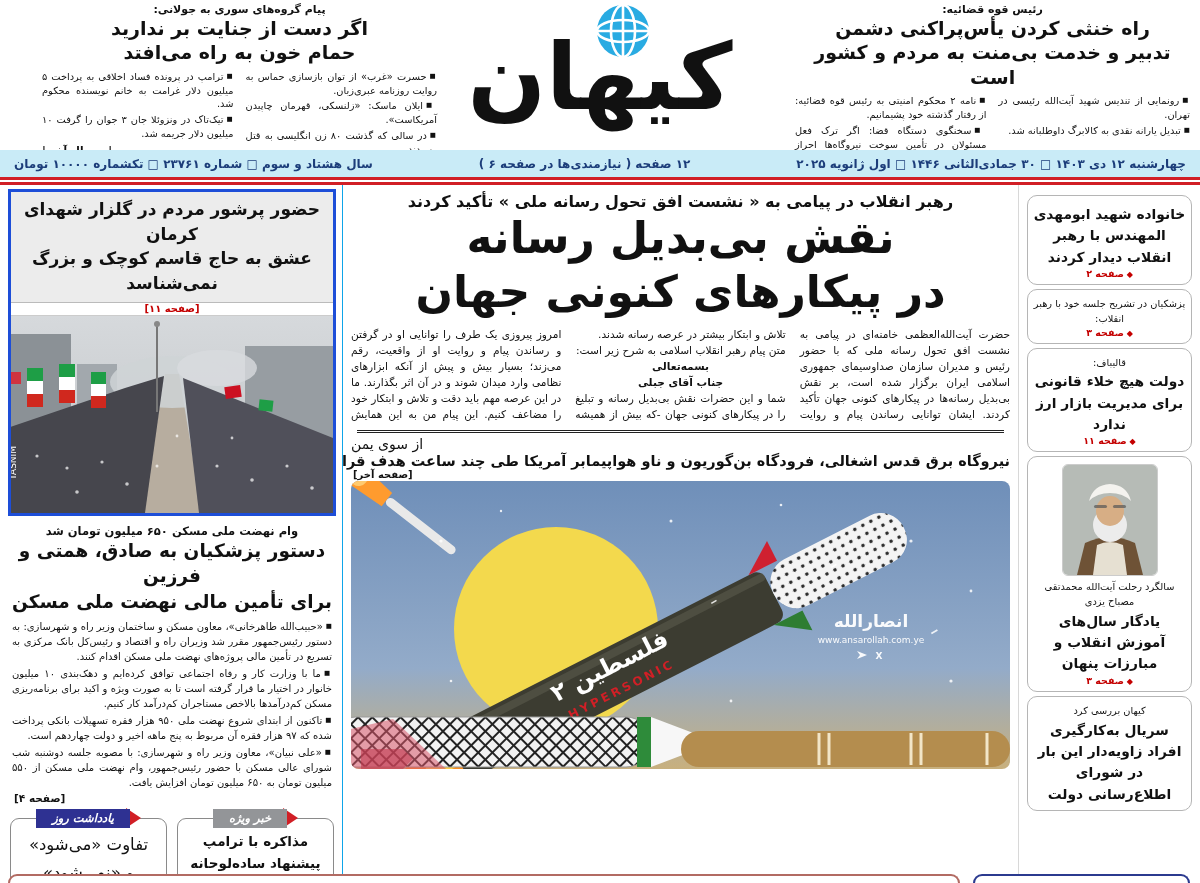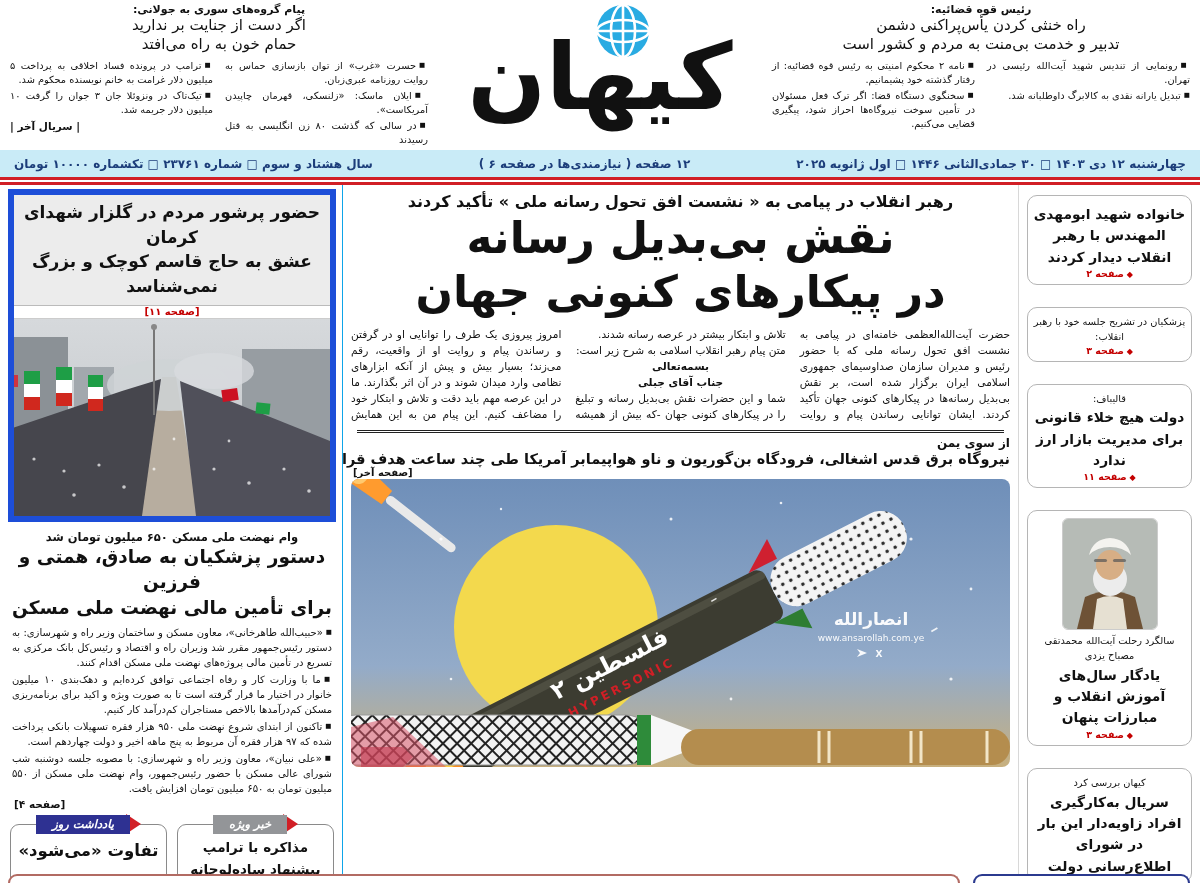--- a/index.html
+++ b/index.html
@@ -2,83 +2,83 @@
 <html lang="fa" dir="rtl"><head>
 <meta charset="utf-8">
 <style>
   * { box-sizing: border-box; margin:0; padding:0; }
   html,body { background:#e9e9e9; }
   body { font-family:"DejaVu Sans", sans-serif; direction:rtl; }
   .page { position:relative; width:1200px; height:883px; margin:0 auto; background:#fff; color:#111; overflow:hidden; }
 
   
   .top-band { display:flex; height:150px; overflow:hidden; }
-  .top-story { width:438px; padding:3px 10px 0; overflow:hidden; }
+  .top-story { width:438px; padding:3px 10px 0; overflow:hidden;margin-left:32px; }
   .top-kicker { text-align:center; font-size:11px; font-weight:bold; }
-  .top-headline { text-align:center; font-weight:normal; font-size:15px; line-height:1.28; letter-spacing:-0.3px; }
+  .top-headline { text-align:center; font-weight:bold; font-size:19px; line-height:1.28; letter-spacing:-0.3px; }
   .top-bullets { display:flex; gap:12px; margin-top:5px; }
   .tb-col { flex:1; font-size:9.8px; line-height:1.42; text-align:justify; }
   .b { margin-bottom:2px; }
   .b::before { content:"■"; font-size:6.5px; vertical-align:2px; margin-left:3px; }
   .tb-tag { font-weight:bold; font-size:10.5px; text-align:left; margin-top:2px; }
 
   .masthead { width:324px; position:relative; text-align:center; }
   .masthead-title { font-size:92px; font-weight:bold; line-height:1.3; margin-top:18px; letter-spacing:-2px; }
   .globe { position:absolute; top:2px; left:50%; margin-left:-6px; }
 
   
   .date-bar { height:27px; background:#c9ebf7; color:#1c3d7a; font-weight:bold; font-size:12px;
               display:flex; align-items:center; justify-content:space-between; padding:0 14px; }
   .red-rule { height:8px; border-top:3px solid #d11f26; border-bottom:3px solid #d11f26; background:#fff; }
 
   
   .main { display:flex; height:698px; overflow:hidden; }
 
   
-  .sidebar { width:181px; padding:10px 8px 0; display:flex; flex-direction:column; gap:10px;justify-content:space-between; }
+  .sidebar { width:181px; padding:10px 8px 0; display:flex; flex-direction:column; gap:4px; }
   .side-box { border:1px solid #b5b5b5; border-radius:10px; padding:7px 5px 5px; text-align:center; background:#fff; }
   .side-kicker { font-size:9.8px; line-height:1.5; }
   .side-headline { font-weight:bold; font-size:13.8px; line-height:1.55; margin-top:1px; }
   .side-page { color:#c40000; font-weight:bold; font-size:9.5px; margin-top:0; }
   .side-page::before { content:"◆ "; font-size:8px; }
   .side-photo { width:96px; height:112px; border-radius:6px; overflow:hidden; margin:0 auto 4px; border:1px solid #ccc; }
 
   
   .center-col { width:677px; border-right:1px solid #d8d8d8; border-left:1px solid #0ea5e9; padding:0 8px; overflow:hidden; }
   .lead-kicker { text-align:center; font-weight:bold; font-size:16px; margin-top:7px; }
   .lead-headline { text-align:center; font-weight:bold; font-size:44px; line-height:1.23; letter-spacing:-1px; }
   .lead-body { display:flex; gap:14px; margin-top:8px; height:98px; overflow:hidden; }
   .lb-col { flex:1; font-size:10.6px; line-height:1.5; text-align:justify; }
   .lb-center { text-align:center; font-weight:bold; }
   .black-rule { border-top:1px solid #222; border-bottom:1px solid #222; height:3px; margin:5px 6px 3px; }
-  .yemen-kicker { text-align:right; font-weight:bold; font-size:12px; }
+  .yemen-kicker { text-align:left; font-weight:normal; font-size:14px; }
   .yemen-headline { text-align:center; font-weight:bold; font-size:14.5px; white-space:nowrap; letter-spacing:-0.2px; margin-top:1px; }
   .yemen-tag { font-weight:bold; font-size:10px; text-align:left; padding-left:2px; }
   .photo-missile { position:relative; height:288px; border-radius:8px; overflow:hidden; margin-top:1px; }
 
   
   .left-col { width:340px; padding:4px 6px 0; overflow:hidden; }
-  .kerman-box { border:6px solid #1d4ed8; background:#fff; }
+  .kerman-box { border:3px solid #1d4ed8; background:#fff; }
   .kerman-head { background:#ececec; border-bottom:1px solid #bbb; padding:5px 4px 6px; text-align:center; font-weight:bold; font-size:17px; line-height:1.45; }
   .kerman-tag { color:#c40000; font-weight:bold; font-size:10px; text-align:center; padding:0 5px 1px; }
   .photo-crowd { height:198px; overflow:hidden; border-top:1px solid #ccc; }
   .housing-kicker { text-align:center; font-weight:bold; font-size:11.5px; margin-top:8px; }
   .housing-headline { text-align:center; font-weight:bold; font-size:18.5px; line-height:1.4; }
   .housing-bullets { font-size:10px; line-height:1.5; text-align:justify; padding:4px 4px 0; }
   .housing-tag { font-weight:bold; font-size:10.5px; text-align:left; padding-left:6px; }
 
   .mini-row { display:flex; gap:10px; margin:14px 2px 0; }
   .mini-box { flex:1; position:relative; border:1.5px solid #8a8a8a; border-radius:9px; min-height:92px; padding:12px 4px 16px; text-align:center; background:#fff; }
   .mini-tab { position:absolute; top:-11px; right:0; left:0; display:flex; justify-content:center; align-items:center; }
   .tab-arrow { width:0; height:0; border-top:10px solid transparent; border-bottom:10px solid transparent; border-left:15px solid #d11f26; margin-left:-4px; }
   .tab-label { color:#fff; font-weight:bold; font-size:11.5px; padding:2px 16px 3px; font-style:italic; }
   .tab-blue { background:#2e3192; }
   .tab-gray { background:#939598; }
   .mini-line { font-weight:bold; font-size:13.5px; line-height:1.6; }
-  .mini-line-big { font-weight:bold; font-size:16.5px; line-height:1.7; }
+  .mini-line-big { font-weight:normal; font-size:16.5px; line-height:1.7; }
 
   
   .cut-box { position:absolute; bottom:0; height:9px; border:2px solid; border-bottom:none; border-radius:10px 10px 0 0; background:#fff; }
   .cut-red { left:8px; width:952px; border-color:#b26b63; }
   .cut-blue { left:973px; width:217px; border-color:#2b3a8f; }
 </style>
 </head>
 <body>
 
 <div class="page">

